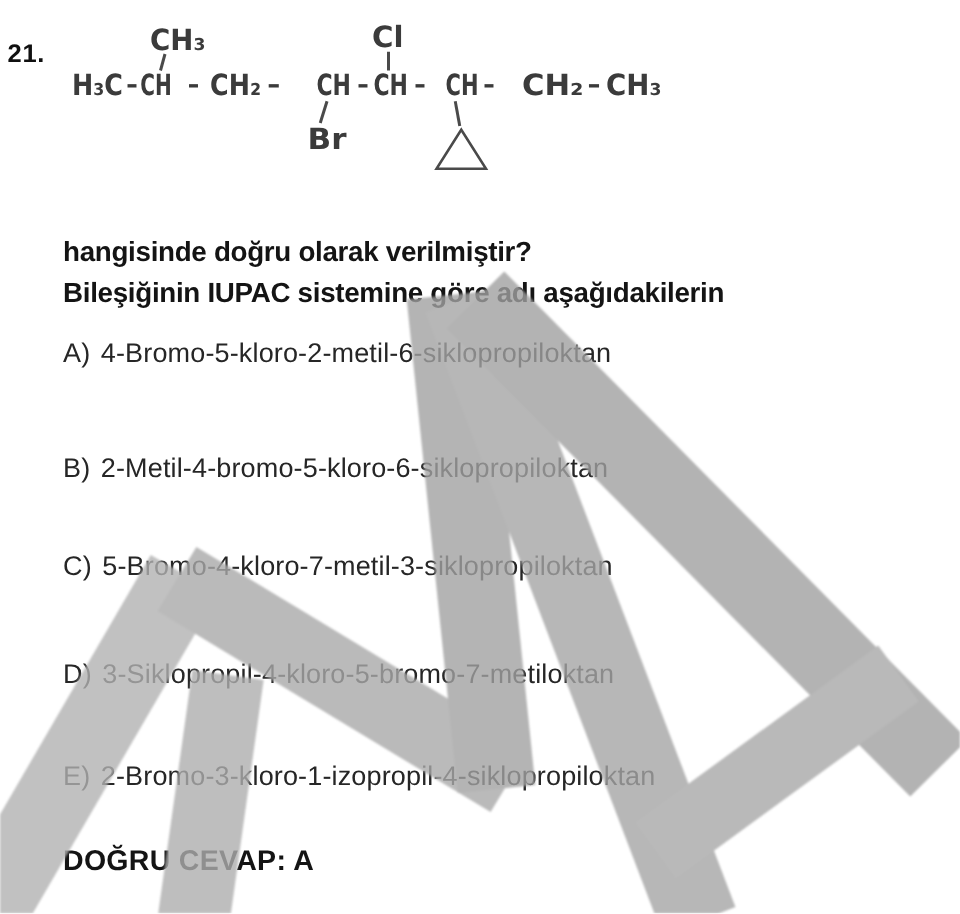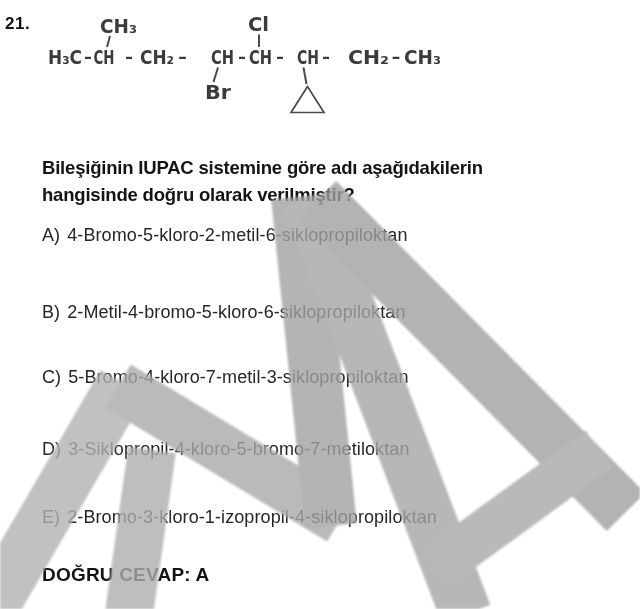--- a/index.html
+++ b/index.html
@@ -7,21 +7,21 @@
     position: relative;
     width: 640px;
     height: 609px;
     background: #ffffff;
     overflow: hidden;
     font-family: "Liberation Sans", sans-serif;
     color: #222222;
   }
   .qnum {
     position: absolute;
-    left: 5px; top: 14px;
+    left: 5px; top: 26px;
     font-size: 17px;
     font-weight: 700;
     color: #101010;
     letter-spacing: 0.5px;
   }
   #structure-svg {
     position: absolute;
     left: 0; top: 0;
     width: 640px; height: 135px;
   }
@@ -97,22 +97,22 @@
     <text x="404" y="63.5" font-size="19.5" textLength="37" lengthAdjust="spacingAndGlyphs">CH₃</text>
 
     <line x1="218" y1="67.5" x2="213.5" y2="82" stroke="#4a4a4a" stroke-width="2"></line>
     <text x="205" y="99" font-size="19.5" textLength="26" lengthAdjust="spacingAndGlyphs">Br</text>
 
     <line x1="303.5" y1="67.5" x2="306.5" y2="84" stroke="#4a4a4a" stroke-width="2"></line>
     <polygon points="307.5,86.5 291,112.5 324,112.5" fill="#ffffff" stroke="#4a4a4a" stroke-width="1.7"></polygon>
   </svg>
 
   <div class="question">
+    <div>hangisinde doğru olarak verilmiştir?</div>
     <div>Bileşiğinin IUPAC sistemine göre adı aşağıdakilerin</div>
-    <div>hangisinde doğru olarak verilmiştir?</div>
   </div>
 
   <div class="opt" style="top:225px">
     <span class="lbl">A)</span><span>4-Bromo-5-kloro-2-metil-6-siklopropiloktan</span>
   </div>
   <div class="opt" style="top:302px">
     <span class="lbl">B)</span><span>2-Metil-4-bromo-5-kloro-6-siklopropiloktan</span>
   </div>
   <div class="opt" style="top:367px">
     <span class="lbl">C)</span><span>5-Bromo-4-kloro-7-metil-3-siklopropiloktan</span>

